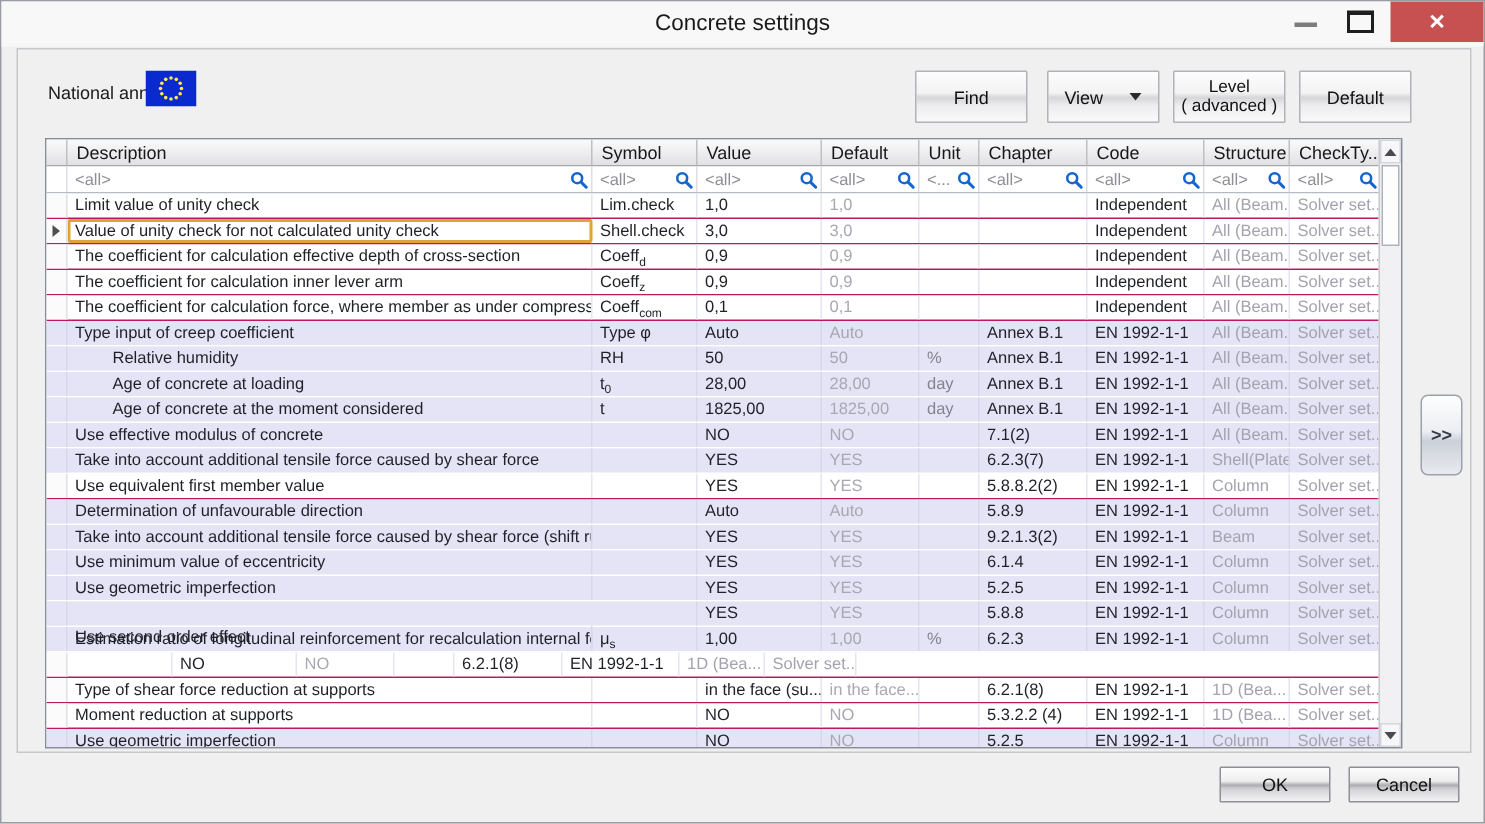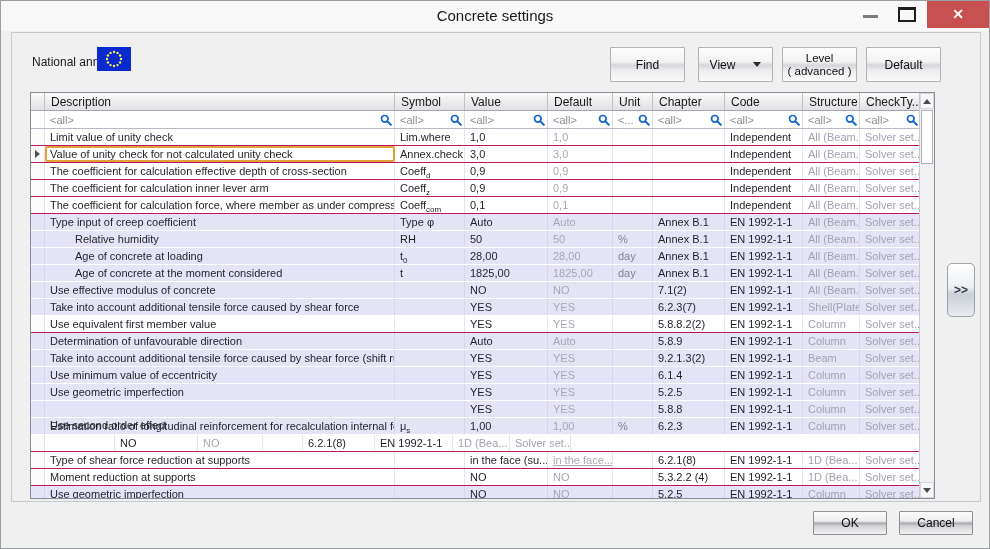--- a/index.html
+++ b/index.html
@@ -228,35 +228,35 @@
             <svg class="mag" width="12" height="12" viewBox="0 0 12 12">
               <circle cx="4.8" cy="4.8" r="3.3" fill="none" stroke="#1565CF" stroke-width="1.7"></circle>
               <line x1="7.4" y1="7.4" x2="10.8" y2="10.8" stroke="#1565CF" stroke-width="2" stroke-linecap="round"></line>
             </svg>
           </div>
         </div>
       <div id="grid-rows">
           <div class="grid-row">
             <div class="cell ind"></div>
             <div class="cell c-desc" style="width: 350px;">Limit value of unity check</div>
-            <div class="cell c-symbol" style="width: 70px;">Lim.where</div>
+            <div class="cell c-symbol" style="width: 70px;">Lim.check</div>
             <div class="cell c-value" style="width: 83px;">1,0</div>
             <div class="cell c-default" style="width: 65px;">1,0</div>
             <div class="cell c-unit" style="width: 40px;"></div>
             <div class="cell c-chapter" style="width: 72px;"></div>
             <div class="cell c-code" style="width: 78px;">Independent</div>
             <div class="cell c-structure" style="width: 57px;">All (Beam...</div>
             <div class="cell c-checktype" style="width: 61px;">Solver set...</div>
           </div>
           <div class="grid-row">
             <div class="cell ind">
               <div class="marker"></div>
             </div>
             <div class="cell c-desc focused" style="width: 350px;">Value of unity check for not calculated unity check</div>
-            <div class="cell c-symbol" style="width: 70px;">Annex.check</div>
+            <div class="cell c-symbol" style="width: 70px;">Shell.check</div>
             <div class="cell c-value" style="width: 83px;">3,0</div>
             <div class="cell c-default" style="width: 65px;">3,0</div>
             <div class="cell c-unit" style="width: 40px;"></div>
             <div class="cell c-chapter" style="width: 72px;"></div>
             <div class="cell c-code" style="width: 78px;">Independent</div>
             <div class="cell c-structure" style="width: 57px;">All (Beam...</div>
             <div class="cell c-checktype" style="width: 61px;">Solver set...</div>
           </div>
           <div class="grid-row">
             <div class="cell ind"></div>
@@ -459,21 +459,21 @@
             <div class="cell c-chapter" style="width: 72px;">6.2.1(8)</div>
             <div class="cell c-code" style="width: 78px;">EN 1992-1-1</div>
             <div class="cell c-structure" style="width: 57px;">1D (Bea...</div>
             <div class="cell c-checktype" style="width: 61px;">Solver set...</div>
           </div>
           <div class="grid-row">
             <div class="cell ind"></div>
             <div class="cell c-desc" style="width: 350px;">Type of shear force reduction at supports</div>
             <div class="cell c-symbol" style="width: 70px;"></div>
             <div class="cell c-value" style="width: 83px;">in the face (su...</div>
-            <div class="cell c-default" style="width: 65px; text-decoration: underline;">in the face...</div>
+            <div class="cell c-default" style="width: 65px;">in the face...</div>
             <div class="cell c-unit" style="width: 40px;"></div>
             <div class="cell c-chapter" style="width: 72px;">6.2.1(8)</div>
             <div class="cell c-code" style="width: 78px;">EN 1992-1-1</div>
             <div class="cell c-structure" style="width: 57px;">1D (Bea...</div>
             <div class="cell c-checktype" style="width: 61px;">Solver set...</div>
           </div>
           <div class="grid-row">
             <div class="cell ind"></div>
             <div class="cell c-desc" style="width: 350px;">Moment reduction at supports</div>
             <div class="cell c-symbol" style="width: 70px;"></div>

